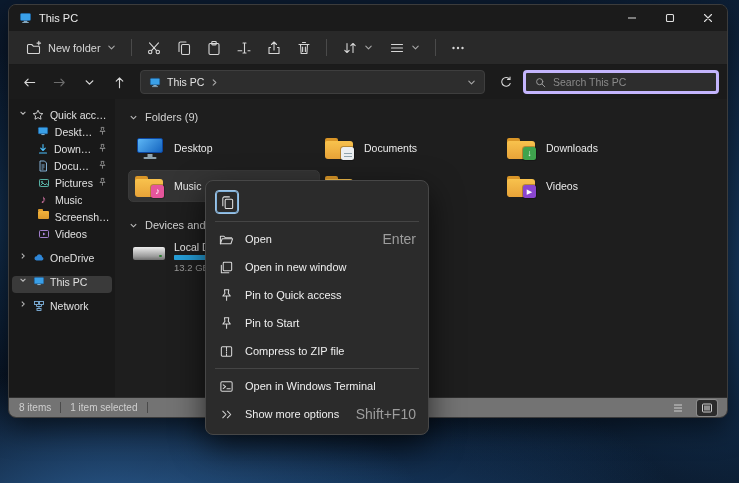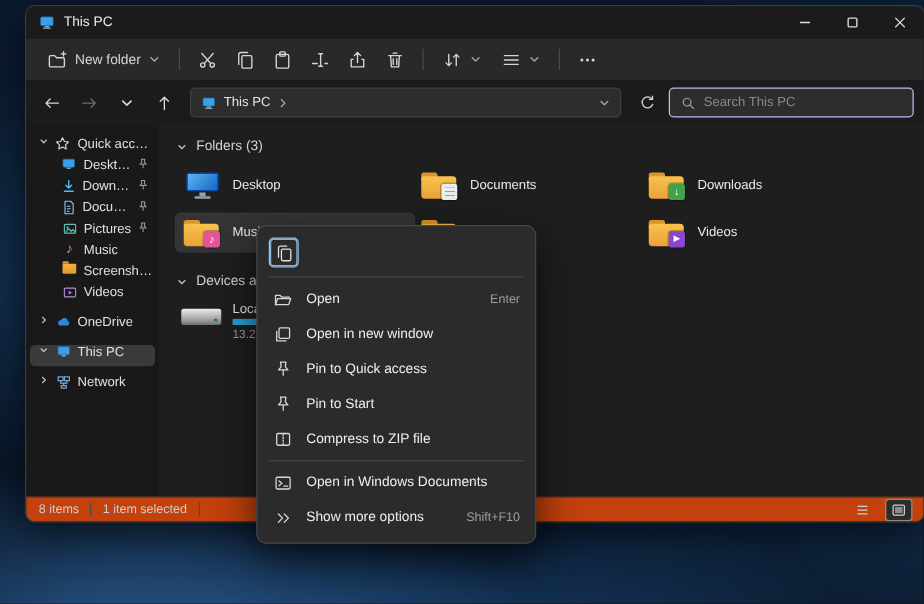--- a/index.html
+++ b/index.html
@@ -10,21 +10,21 @@
   .wallpaper { position:absolute; inset:0;
     background:
       radial-gradient(520px 280px at 16% 110%, #2e639c 0%, rgba(46,99,156,0) 60%),
       radial-gradient(460px 320px at 55% 120%, #1d4a7c 0%, rgba(29,74,124,0) 65%),
       radial-gradient(620px 520px at 104% 55%, #16395f 0%, rgba(22,57,95,0) 62%),
       radial-gradient(300px 240px at -5% 45%, #123050 0%, rgba(18,48,80,0) 70%),
       linear-gradient(180deg,#0b1a2e 0%, #081322 100%);
   }
 
   
-  .window { position:absolute; left:20px; top:4px; width:720px; height:414px;
+  .window { position:absolute; left:8px; top:4px; width:720px; height:414px;
     background:#1f1f1f; border:1px solid #3c3c3c; border-radius:8px;
     box-shadow:0 10px 28px rgba(0,0,0,.55); color:#e8e8e8;
     display:flex; flex-direction:column; overflow:hidden; font-size:11px; }
 
   .titlebar { height:26px; display:flex; align-items:center; padding-left:10px; gap:7px;
     background:#1b1b1b; flex:0 0 auto; }
   .tb-title { font-size:11px; color:#eaeaea; }
   .wcs { margin-left:auto; display:flex; height:26px; }
   .wc { width:38px; height:26px; display:flex; align-items:center; justify-content:center; color:#dedede; }
 
@@ -37,21 +37,21 @@
   .ic { display:flex; align-items:center; }
 
   .navrow { height:34px; background:#1b1b1b; display:flex; align-items:center;
     padding:0 8px; gap:5px; flex:0 0 auto; }
   .nav-ic { width:25px; height:25px; border-radius:4px; display:flex; align-items:center; justify-content:center; color:#d8d8d8; }
   .nav-ic.dim { color:#6d6d6d; }
   .addressbox { flex:1; height:24px; background:#2d2d2d; border:1px solid #3e3e3e; border-radius:4px;
     display:flex; align-items:center; gap:6px; padding:0 8px; margin:0 3px; }
   .addr-crumb { font-size:10.5px; color:#e4e4e4; }
   .addr-spacer { flex:1; }
-  .searchbox { width:196px; height:24px; background:#2d2d2d; border:1px solid #c4b5fd; border-radius:4px;
+  .searchbox { width:196px; height:24px; background:#2d2d2d; border:3px solid #c4b5fd; border-radius:4px;
     display:flex; align-items:center; gap:6px; padding:0 8px; color:#9a9a9a; }
   .search-input { flex:1; background:transparent; border:none; outline:none; color:#cfcfcf;
     font-size:10.5px; font-family:"Liberation Sans", sans-serif; min-width:0; }
   .search-input::placeholder { color:#8a8a8a; }
 
   .bodyrow { flex:1; display:flex; min-height:0; background:#191919; }
 
   
   .sidebar { width:106px; flex:0 0 auto; padding-top:10px; overflow:hidden; }
   .sb-row { height:17px; display:flex; align-items:flex-start; gap:5px; padding-left:7px;
@@ -99,38 +99,38 @@
   .driveicon { width:32px; height:26px; position:relative; flex:0 0 auto; }
   .driveicon .dbody { position:absolute; left:0; right:0; top:6px; height:13px; border-radius:2px;
     background:linear-gradient(180deg,#ececec 0%, #9e9e9e 70%, #6f6f6f 100%); }
   .driveicon .dled { position:absolute; right:3px; top:14px; width:3px; height:2px; background:#2e7d32; border-radius:1px; }
   .drive-meta { display:flex; flex-direction:column; gap:2px; min-width:0; }
   .drive-name { font-size:10.5px; color:#eaeaea; white-space:nowrap; }
   .drive-bar { width:92px; height:5px; background:#4d4d4d; border-radius:1px; overflow:hidden; }
   .drive-fill { height:100%; background:#26a0da; }
   .drive-free { font-size:9.5px; color:#9b9b9b; white-space:nowrap; }
 
-  .statusbar { height:20px; border-top:1px solid #2e2e2e; background:#c2410c; display:flex;
+  .statusbar { height:20px; border-top:1px solid #2e2e2e; background:#737373; display:flex;
     align-items:center; gap:9px; padding:0 10px; font-size:10px; color:#cfcfcf; flex:0 0 auto; }
   .st-div { width:1px; height:11px; background:#4a4a4a; }
   .st-spacer { flex:1; }
   .st-ic { width:20px; height:16px; display:flex; align-items:center; justify-content:center; color:#cfcfcf; border-radius:2px; }
   .st-ic.active { outline:1px solid #8a8a8a; background:#2c2c2c; }
 
   
   .ctxmenu { position:absolute; left:205px; top:180px; width:224px; z-index:50;
     background:#2b2b2b; border:1px solid #474747; border-radius:8px;
     box-shadow:0 12px 32px rgba(0,0,0,.65); padding:5px 0 6px; color:#efefef; }
   .ctx-iconrow { height:32px; display:flex; align-items:center; padding:0 9px; gap:6px; }
   .ctx-quick { width:24px; height:24px; border-radius:4px; display:flex; align-items:center; justify-content:center;
     color:#e2e2e2; box-shadow:0 0 0 1px #7fb2dd inset, 0 0 0 1px #2b2b2b; border:1px solid #9cc3e5; }
   .ctx-divider { height:1px; background:#454545; margin:3px 9px; }
   .ctx-item { height:28px; display:flex; align-items:center; gap:11px; padding:0 12px; font-size:11px; }
   .ctx-item .ic { color:#d8d8d8; width:16px; justify-content:center; }
-  .ctx-short { margin-left:auto; font-size:10px; color:#9d9d9d; }
+  .ctx-short { margin-left:auto; font-size:14px; color:#9d9d9d; }
 </style>
 </head>
 <body>
 
 <div class="screen">
   <div class="wallpaper"></div>
 
   <div class="window">
 
     <div class="titlebar">
@@ -443,21 +443,21 @@
         </div>
       </div>
 
       <div class="main">
         <div class="sect-h">
           <span class="ic">
               <svg width="9" height="9" viewBox="0 0 10 10">
                 <polyline points="2,3.5 5,6.5 8,3.5" fill="none" stroke="currentColor" stroke-width="1.2"></polyline>
               </svg>
             </span>
-          <span>Folders (3)</span>
+          <span>Folders (9)</span>
         </div>
 
         <div class="fgrid">
           <div class="tile">
             <span class="deskicon">
                 <span class="scr"></span>
                 <span class="neck"></span>
                 <span class="foot"></span>
               </span>
             <span class="tile-label">Desktop</span>
@@ -611,21 +611,21 @@
 
     <div class="ctx-divider"></div>
 
     <div class="ctx-item">
       <span class="ic">
           <svg width="15" height="15" viewBox="0 0 16 16" fill="none" stroke="currentColor" stroke-width="1.1" stroke-linecap="round" stroke-linejoin="round">
             <rect x="2" y="3" width="12" height="10" rx="1.2"></rect>
             <path d="M4.5 6.2L7 8.2l-2.5 2M8.5 10.5h3.5"></path>
           </svg>
         </span>
-      <span class="ctx-label">Open in Windows Documents</span>
+      <span class="ctx-label">Open in Windows Terminal</span>
       <span class="ctx-short"></span>
     </div>
     <div class="ctx-item">
       <span class="ic">
           <svg width="15" height="15" viewBox="0 0 16 16" fill="none" stroke="currentColor" stroke-width="1.1" stroke-linecap="round" stroke-linejoin="round">
             <path d="M4 4.5L7.5 8 4 11.5M9 4.5L12.5 8 9 11.5"></path>
           </svg>
         </span>
       <span class="ctx-label">Show more options</span>
       <span class="ctx-short">Shift+F10</span>

